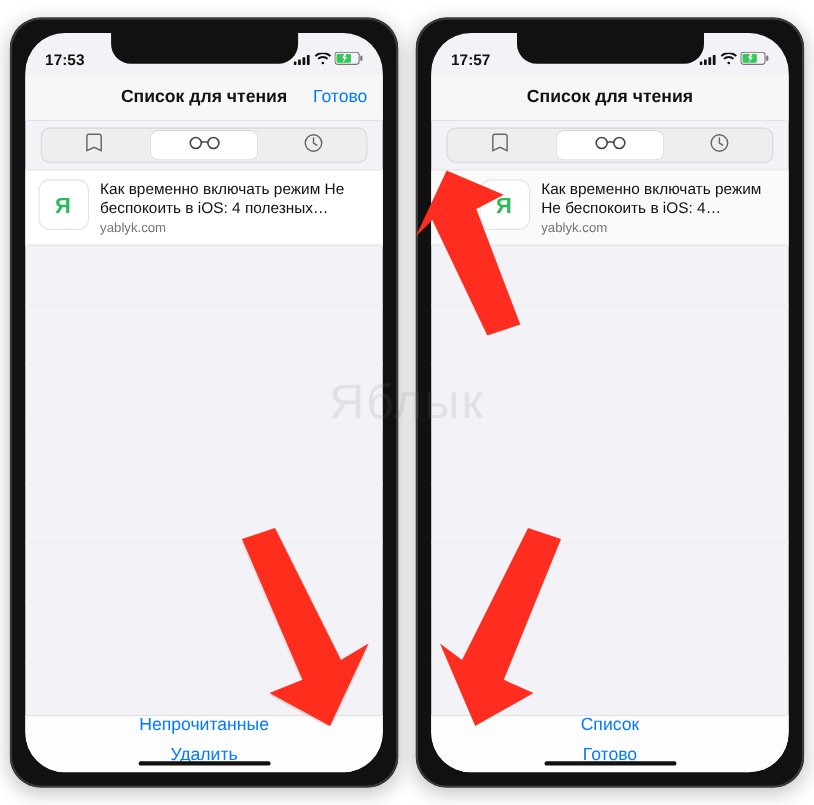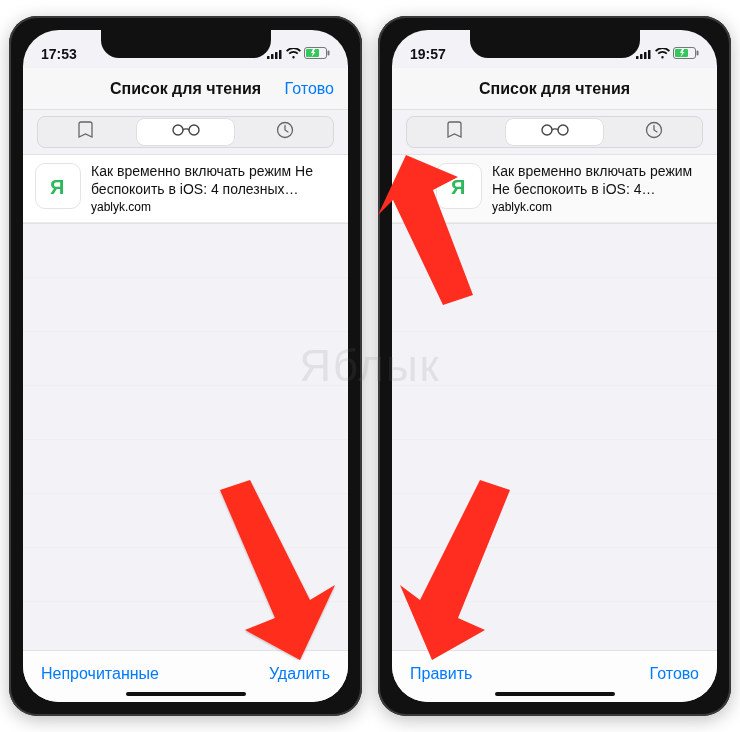--- a/index.html
+++ b/index.html
@@ -141,21 +141,21 @@
     font-size: 14px;
     color: #111;
     line-height: 1.25;
     display: -webkit-box;
     -webkit-line-clamp: 2;
     -webkit-box-orient: vertical;
     overflow: hidden;
   }
   .row-sub {
     font-size: 12px;
-    color: #000000;
+    color: #737373;
     margin-top: 2px;
   }
   .ghost-lines {
     padding: 0 0 0 0;
   }
   .ghost-lines div {
     height: 54px;
     border-bottom: 0.5px solid #efeff1;
   }
   .toolbar {
@@ -165,20 +165,21 @@
     right: 0;
     height: 52px;
     background: #fdfdfe;
     border-top: 0.5px solid #e2e2e4;
     display: flex;
     justify-content: space-between;
     align-items: center;
     padding: 0 18px 6px;
     font-size: 16px;
     color: #007aff;
+    flex-direction: column;
   }
   .home-indicator {
     position: absolute;
     bottom: 6px;
     left: 50%;
     transform: translateX(-50%);
     width: 120px;
     height: 4px;
     border-radius: 3px;
     background: #111;
@@ -302,21 +303,21 @@
       </div>
       <div class="home-indicator"></div>
     </div>
   </div>
 
   <div class="phone">
     <div class="screen">
       <div class="notch"></div>
 
       <div class="statusbar">
-        <span>19:57</span>
+        <span>17:57</span>
         <span class="status-right">
           <span>
             <svg width="16" height="10" viewBox="0 0 16 10">
                 <rect x="0" y="7" width="2.5" height="3" rx="0.6" fill="#111"></rect>
                 <rect x="4" y="5" width="2.5" height="5" rx="0.6" fill="#111"></rect>
                 <rect x="8" y="3" width="2.5" height="7" rx="0.6" fill="#111"></rect>
                 <rect x="12" y="1" width="2.5" height="9" rx="0.6" fill="#111"></rect>
               </svg>
           </span>
           <span>
@@ -392,21 +393,21 @@
           <div></div>
           <div></div>
           <div></div>
           <div></div>
           <div></div>
           <div></div>
           <div></div>
       </div>
 
       <div class="toolbar">
-        <span>Править</span>
+        <span>Список</span>
         <span>Готово</span>
       </div>
       <div class="home-indicator"></div>
     </div>
   </div>
 
   <svg class="arrow" style="left:190px; top:470px;" width="150" height="190" viewBox="0 0 150 190">
     <defs>
         <filter id="s1">
           <feDropShadow dx="0" dy="1" stdDeviation="1" flood-opacity="0.25"></feDropShadow>

